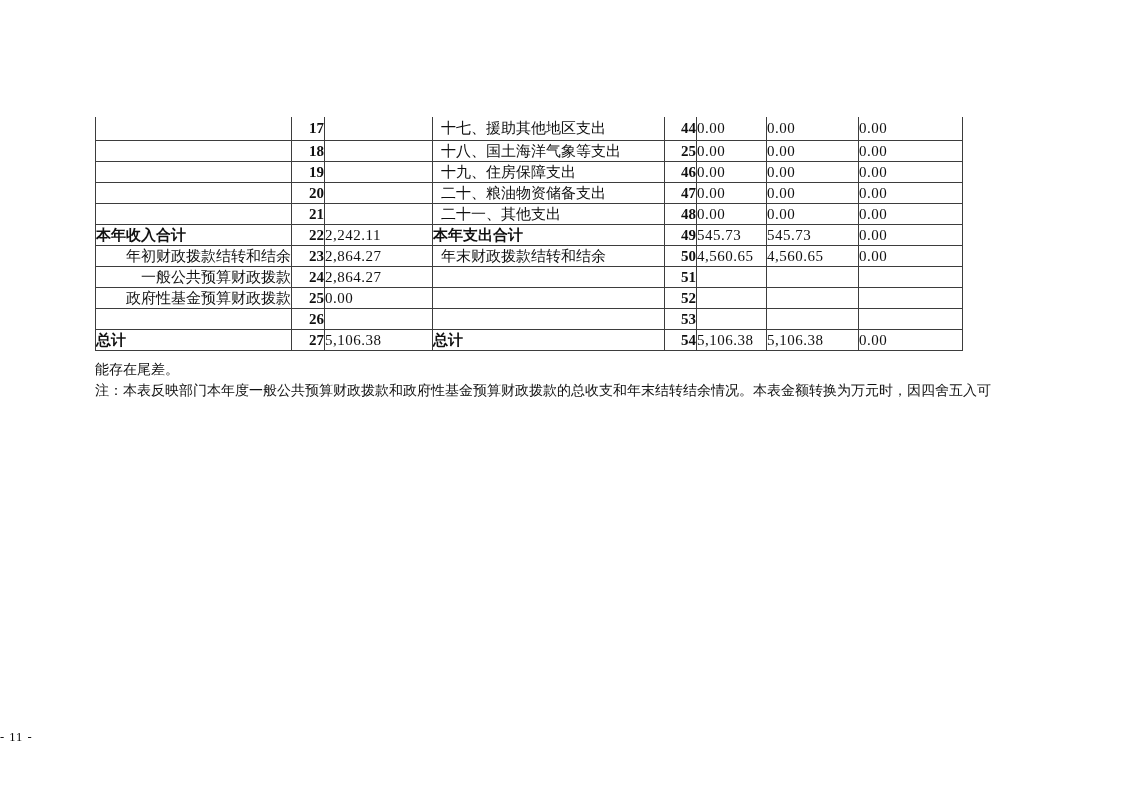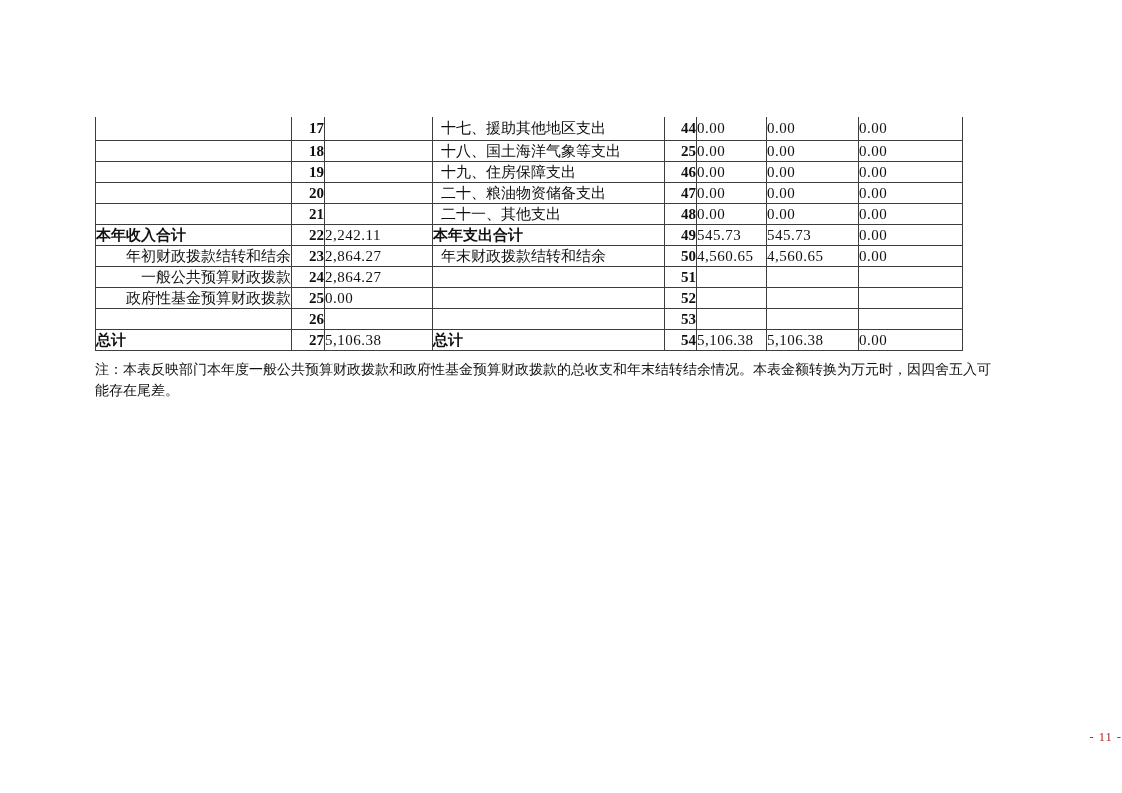--- a/index.html
+++ b/index.html
@@ -46,24 +46,24 @@
     width: 930px;
     font-size: 14px;
     line-height: 21px;
     white-space: nowrap;
     color: #111;
   }
   .page-number {
     position: absolute;
     left: 0; top: 730px;
     width: 100%;
-    text-align: right;
+    text-align: left;
     font-size: 12.5px;
     letter-spacing: 1px;
-    color: #b91c1c;
+    color: #000000;
   }
 </style>
 </head>
 <body>
 
 <div class="page">
 
   <table class="budget-table">
     <colgroup id="table-cols">
         <col style="width: 196px;">
@@ -183,19 +183,19 @@
     <td class="item-expense bold center">总计</td>
     <td class="rowno">54</td>
     <td class="amount">5,106.38</td>
     <td class="amount">5,106.38</td>
     <td class="amount">0.00</td>
   </tr>
       </tbody>
   </table>
 
   <div class="note">
+    <div>能存在尾差。</div>
     <div>注：本表反映部门本年度一般公共预算财政拨款和政府性基金预算财政拨款的总收支和年末结转结余情况。本表金额转换为万元时，因四舍五入可</div>
-    <div>能存在尾差。</div>
   </div>
 
   <div class="page-number">- 11 -</div>
 
 </div>
 
 </body></html>

